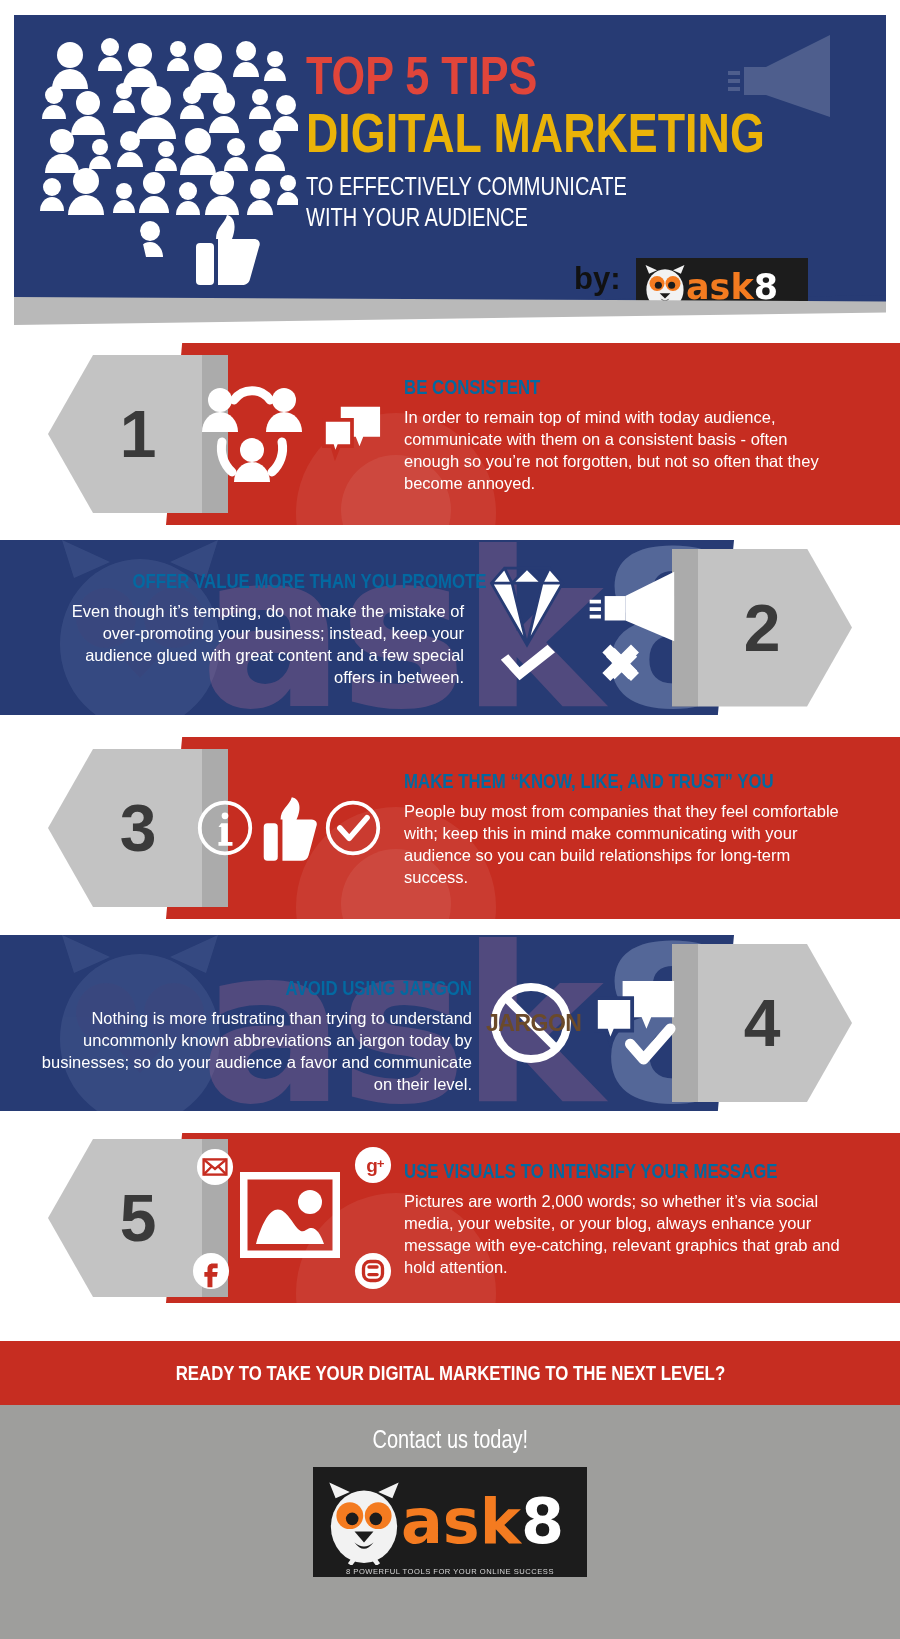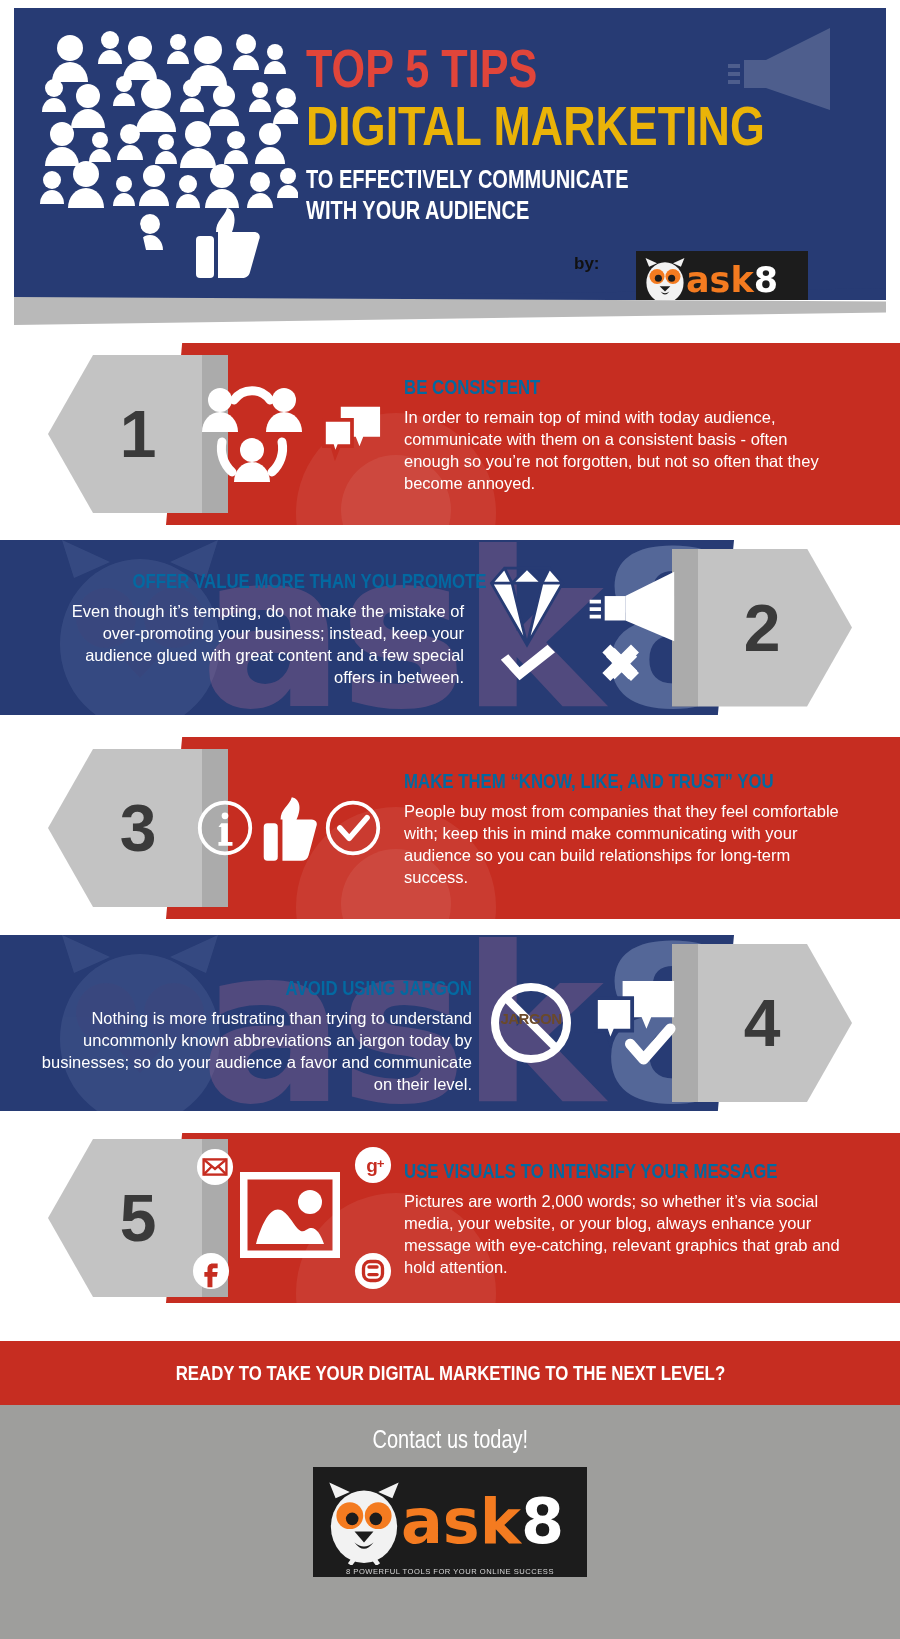--- a/index.html
+++ b/index.html
@@ -14,40 +14,40 @@
     transform:scaleX(0.80);
     transform-origin:left center;
     white-space:nowrap;
     display:inline-block;
   }
   .cond.r{ transform-origin:right center; }
   .cond.c{ transform-origin:center center; }
 
   
   #header{
-    position:absolute; left:14px; top:8px; width:872px; height:292px;
+    position:absolute; left:14px; top:15px; width:872px; height:292px;
     background:#273B74; overflow:hidden;
   }
   #header-skew{
     position:absolute; left:0; top:0; width:100%; height:100%;
     background:#273B74;
     clip-path:polygon(0 0, 100% 0, 100% 96%, 0 100%);
   }
   
   #bubble{ position:absolute; left:18px; top:10px; width:270px; height:270px; }
 
   #thumb{ position:absolute; left:178px; top:198px; width:70px; height:72px; }
 
   #megaphone{ position:absolute; right:52px; top:18px; width:110px; height:86px; opacity:.18; }
 
   #title-wrap{ position:absolute; left:292px; top:32px; width:560px; }
   #title1{ font-size:54px; font-weight:bold; color:#E1453A; letter-spacing:0px; line-height:56px; }
   #title2{ font-size:56px; font-weight:bold; color:#eab308; line-height:60px; }
-  #subtitle{ margin-top:8px; font-size:25px; font-weight:bold; color:#fff; line-height:31px; }
-  #byline{ position:absolute; left:560px; top:246px; font-size:17px; font-weight:bold; color:#111; }
+  #subtitle{ margin-top:8px; font-size:25px; font-weight:normal; color:#fff; line-height:31px; }
+  #byline{ position:absolute; left:560px; top:246px; font-size:31px; font-weight:bold; color:#111; }
 
   
   .logo{ background:#1c1c1c; display:inline-block; position:relative; }
   .logo-inner{ display:flex; align-items:center; height:100%; }
   .owl{ position:relative; flex:0 0 auto; }
   .logo-ask{ color:#F47B20; font-weight:bold; font-family:"DejaVu Sans",sans-serif; }
   .logo-8{ color:#ffffff; font-weight:bold; font-family:"DejaVu Sans",sans-serif; }
   .logo-tag{
     position:absolute; left:0; bottom:1px; width:100%; text-align:center;
     color:#d8d8d8; font-family:"Liberation Sans",sans-serif; letter-spacing:.5px;
@@ -462,21 +462,21 @@
     <div class="hex right"></div>
     <div class="hexshadow" style="left:0px;"></div>
     <div class="hexnum">4</div>
   </div>
   <div class="icons" style="left:486px; gap:18px;">
     <span style="position:relative;width:90px;height:90px;display:inline-block;">
       <svg viewBox="0 0 90 90" width="90" height="90" style="position:absolute;inset:0;" aria-hidden="true">
         <circle cx="45" cy="45" r="36" fill="none" stroke="#fff" stroke-width="8"></circle>
         <line x1="19" y1="19" x2="71" y2="71" stroke="#fff" stroke-width="8"></line>
       </svg>
-      <span style="position:absolute;left:0;top:32px;width:100%;text-align:center;font-size:15px;font-weight:bold;color:#6b4a2a;letter-spacing:-0.5px;" class="">JARGON</span>
+      <span style="position:absolute;left:0;top:32px;width:100%;text-align:center;font-size:23px;font-weight:bold;color:#6b4a2a;letter-spacing:-0.5px;" class="">JARGON</span>
     </span>
     <span>
       <svg viewBox="0 0 86 96" width="82" height="92" fill="#fff" aria-hidden="true">
         <path d="M30,4 H84 V42 H60 L55,54 L50,42 H30 Z"></path>
         <path d="M2,22 H40 V56 H22 L17,68 L13,56 H2 Z" stroke="#273B74" stroke-width="4"></path>
         <path d="M38,70 L52,86 L80,54" fill="none" stroke="#fff" stroke-width="11" stroke-linecap="round" stroke-linejoin="round"></path>
       </svg>
     </span>
   </div>
   <div class="txt align-right" style="left:32px; width:440px;margin-top:12px;">

